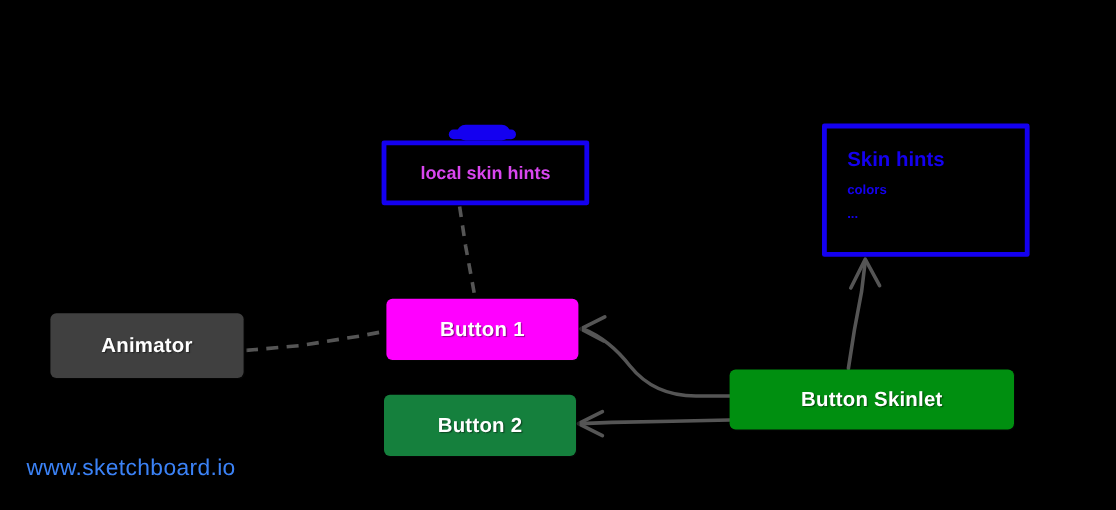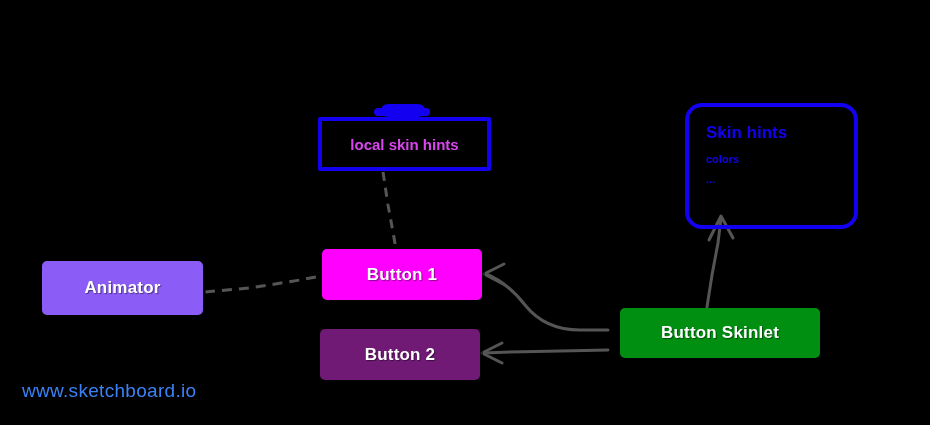--- a/index.html
+++ b/index.html
@@ -43,24 +43,23 @@
   }
   .outlined .label {
     color: #d946ef;
     font-weight: bold;
     white-space: nowrap;
   }
 
   #skin-box { left: 715px; top: 42px; width: 125px; height: 58px; background: #1400f0; }
 
   #skin-hints-box {
-    left: 685px; top: 103px; width: 173px; height: 126px;
+    left: 685px; top: 103px; width: 173px; height: 111px;
     display: block;
     padding: 16px 0 0 17px;
-    border-radius: 17px;
   }
   #skin-hints-box .title {
     color: #1400f0;
     font-weight: bold;
     font-size: 17px;
     line-height: 20px;
     margin-bottom: 6px;
   }
   #skin-hints-box .hint-item {
     color: #1400f0;
@@ -81,24 +80,24 @@
     border-radius: 7px / 6px;
   }
   #local-hints-tab-2 {
     position: absolute;
     left: 374px; top: 108px;
     width: 56px; height: 8px;
     background: #1400f0;
     border-radius: 4px;
   }
 
-  #animator-box { left: 42px; top: 261px; width: 161px; height: 54px; background: #8b5cf6; }
+  #animator-box { left: 42px; top: 261px; width: 161px; height: 54px; background: #404040; }
   #button1-box  { left: 322px; top: 249px; width: 160px; height: 51px; background: #ff00ff; }
-  #button2-box  { left: 320px; top: 329px; width: 160px; height: 51px; background: #701a75; }
-  #skinlet-box  { left: 608px; top: 308px; width: 200px; height: 50px; background: #008f10; margin-left: 12px; }
+  #button2-box  { left: 320px; top: 329px; width: 160px; height: 51px; background: #15803d; }
+  #skinlet-box  { left: 608px; top: 308px; width: 237px; height: 50px; background: #008f10; }
 
   #watermark {
     position: absolute;
     left: 22px; top: 380px;
     color: #3b82f6;
     font-size: 19px;
     letter-spacing: 0.3px;
     white-space: nowrap;
   }
 

